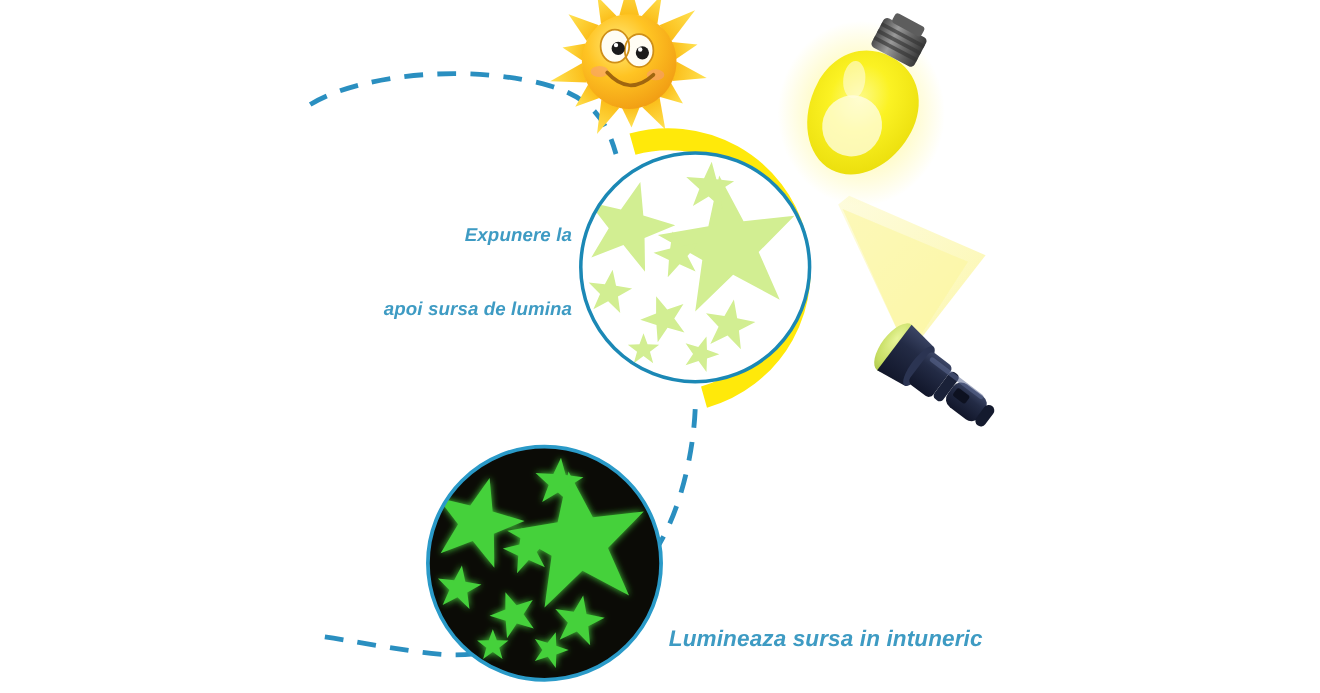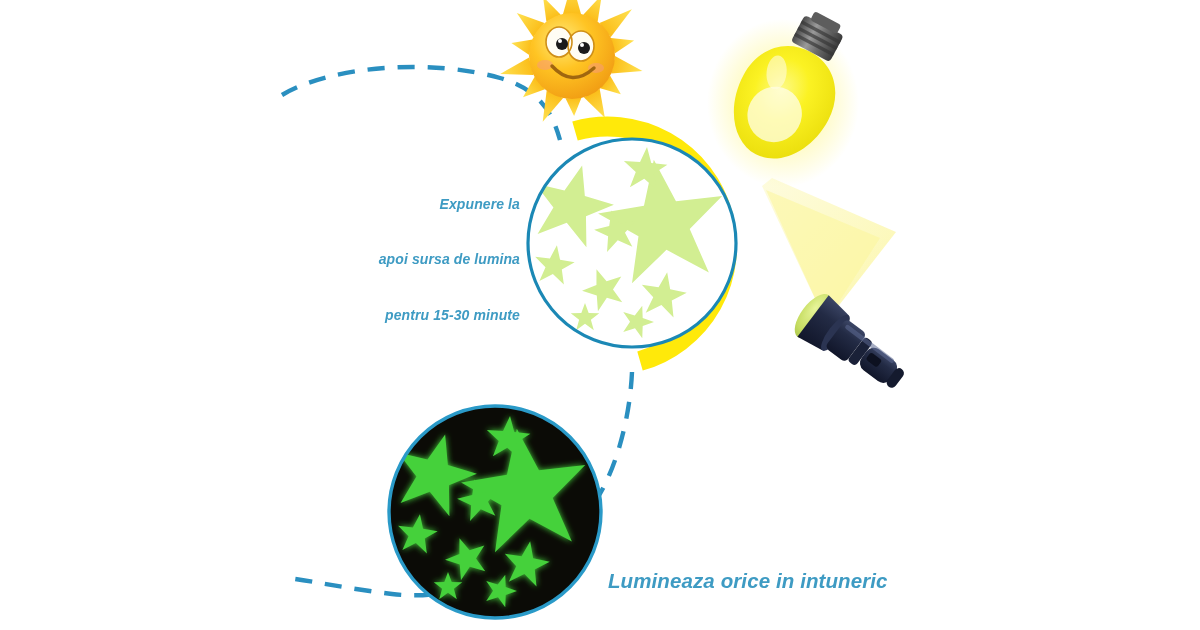--- a/index.html
+++ b/index.html
@@ -14,21 +14,21 @@
     font-family:"Liberation Sans",sans-serif;
     font-weight:bold;
     font-style:italic;
     letter-spacing:.1px;
     white-space:pre;
     line-height:1.32;
   }
   #caption-top{
     left:255px; top:158px; width:265px;
     text-align:right;
-    font-size:14px;
+    font-size:17px;
   }
   #caption-bottom{
     left:608px; top:513px;
     font-size:20.5px;
     text-align:left;
   }
 </style>
 </head>
 <body>
 
@@ -279,20 +279,19 @@
             <use href="#starshape"></use>
           </g>
       </g>
       <circle cx="495" cy="512" r="106" fill="none" stroke="#2a9ac8" stroke-width="3.4"></circle>
     </g>
   </svg>
 
   <div class="caption" id="caption-top">
     <div>Expunere la</div>
     <div>apoi sursa de lumina</div>
-    <div>pentru 15-30 minute</div>
   </div>
 
   <div class="caption" id="caption-bottom">
-    <div>Lumineaza orice in intuneric</div>
+    <div>Lumineaza sursa in intuneric</div>
   </div>
 
 </div>
 
 </body></html>

